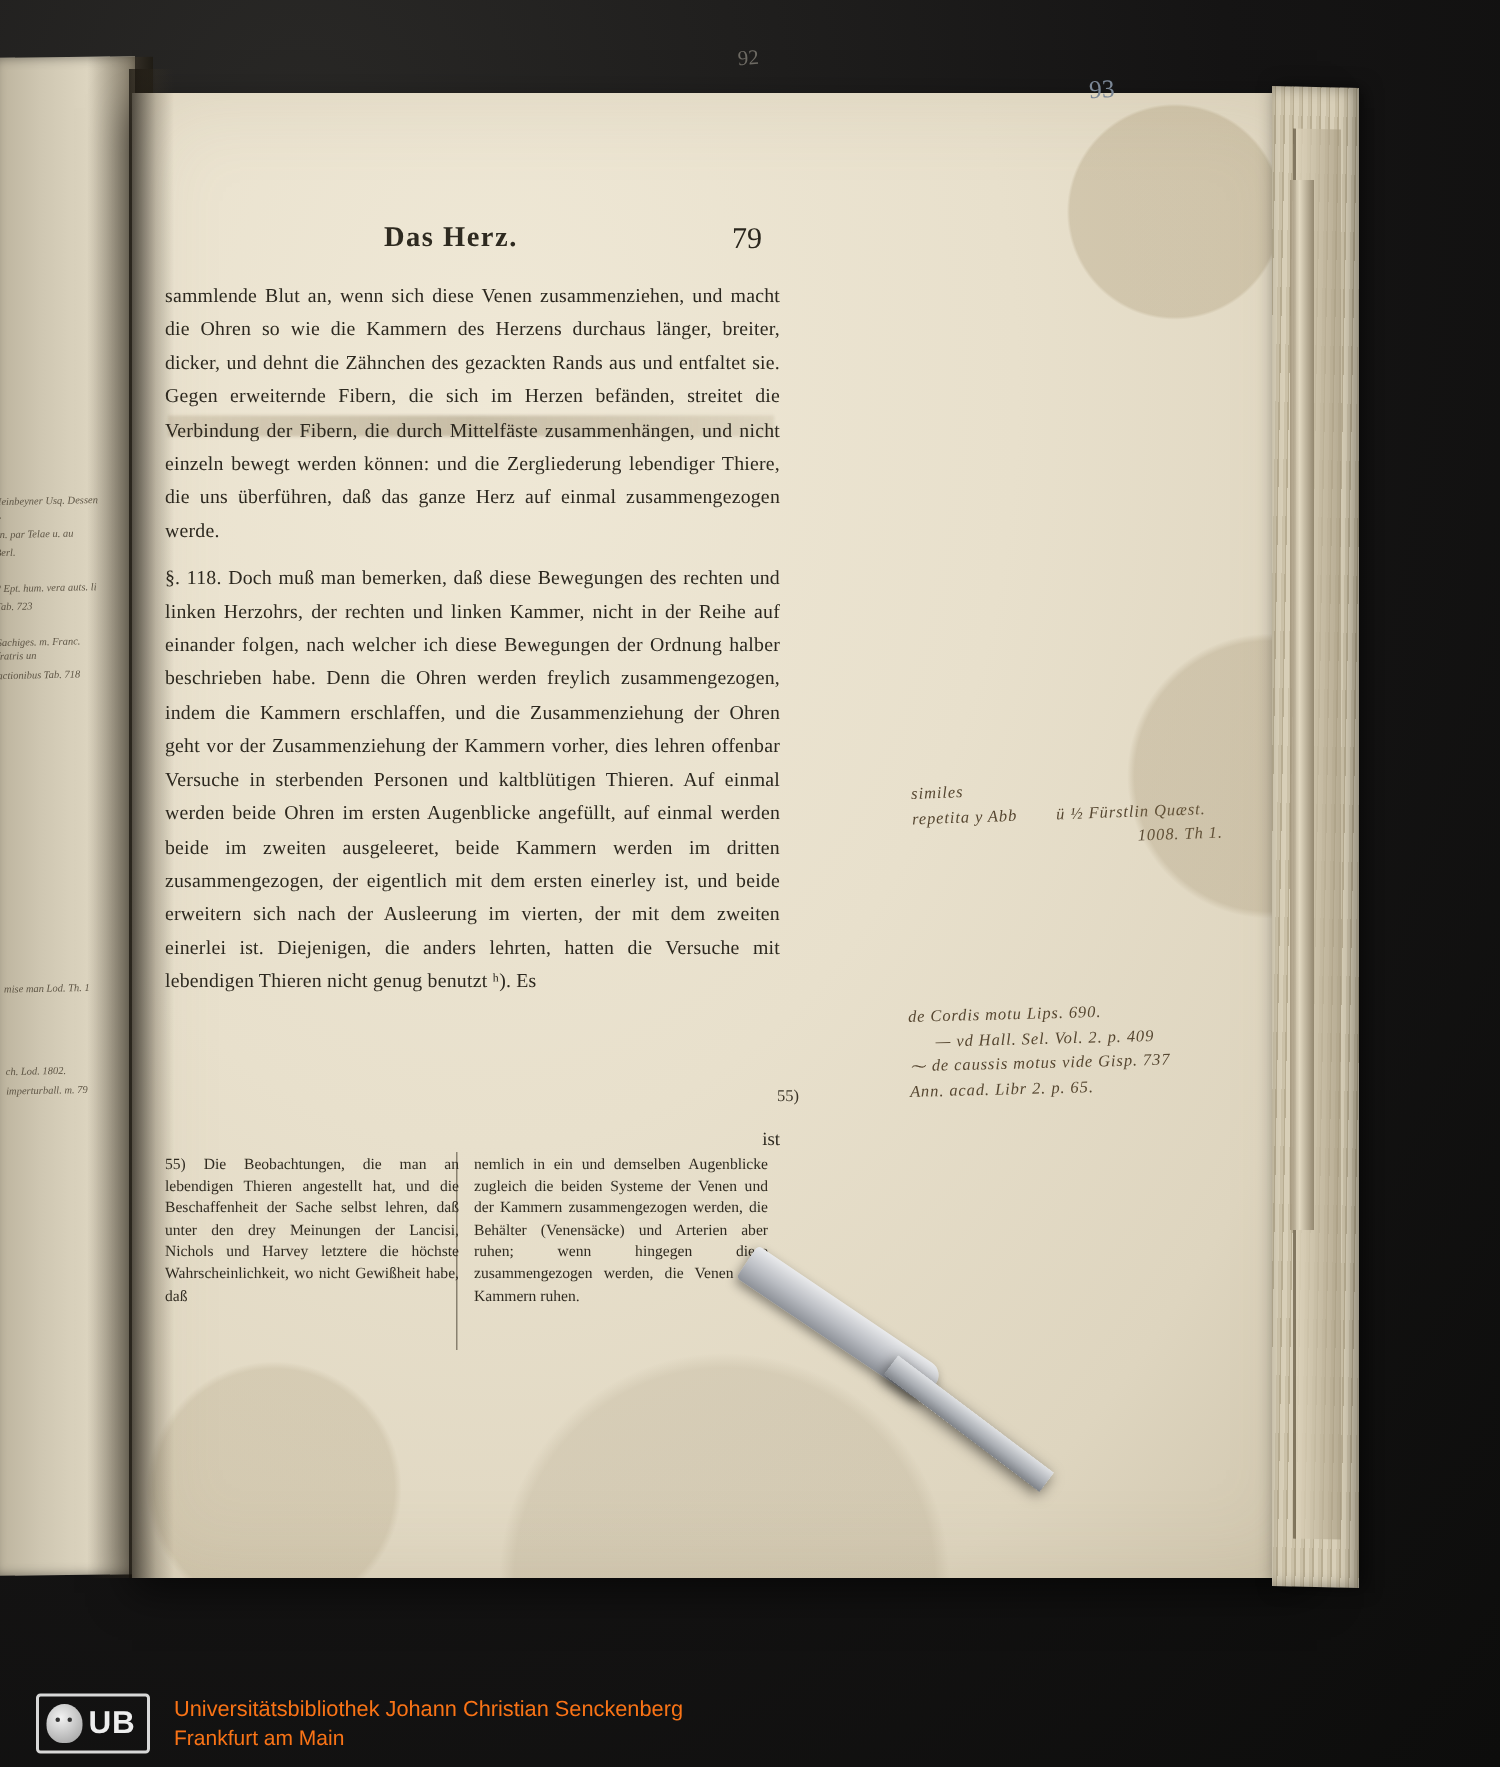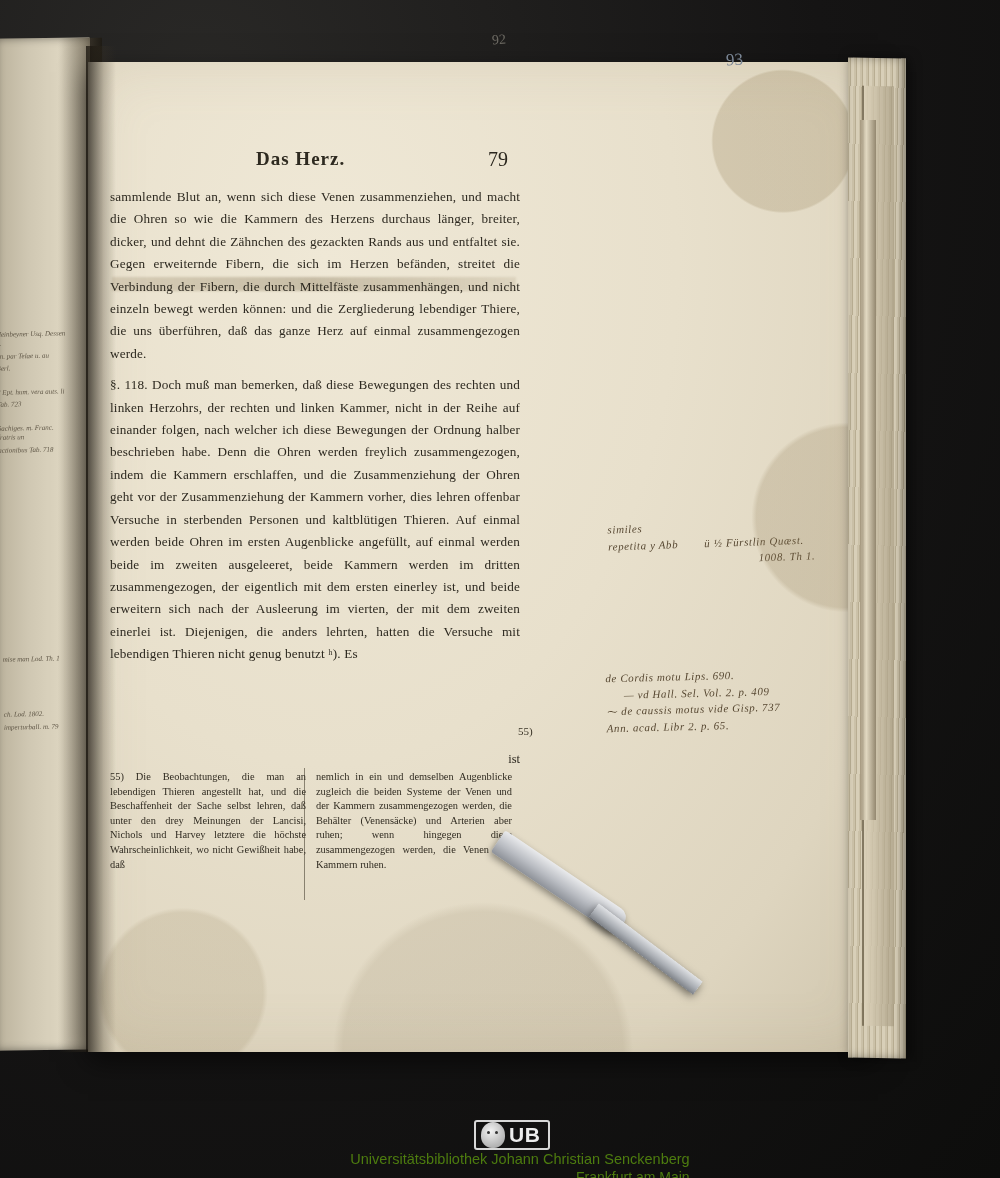--- a/index.html
+++ b/index.html
@@ -285,21 +285,20 @@
     position: absolute;
     left: 0;
     bottom: 0;
     width: 1000px;
     height: 58px;
     background: rgba(0,0,0,0.0);
     display: flex;
     align-items: center;
     padding-left: 24px;
     box-sizing: border-box;
-    flex-direction: column;
   }
   .ub-logo {
     width: 76px;
     height: 40px;
     border: 2px solid #d8d8d8;
     border-radius: 3px;
     display: flex;
     align-items: center;
     gap: 4px;
     padding: 0 5px;
@@ -323,25 +322,24 @@
   .ub-face::after { left: 14px; }
   .ub-text {
     color: #ededed;
     font-family: "Liberation Sans", sans-serif;
     font-size: 21px;
     font-weight: bold;
     letter-spacing: 0.5px;
   }
   .wm-lines {
     margin-left: 16px;
-    color: #4d7c0f;
+    color: #f97316;
     font-family: "Liberation Sans", sans-serif;
     font-size: 14.5px;
     line-height: 18px;
-    text-align: right;
   }
   .wm-lines .l2 { font-size: 14px; }
 </style>
 </head>
 <body>
 
 <div class="scan">
   <div class="desk"></div>
 
   <div class="verso"></div>

